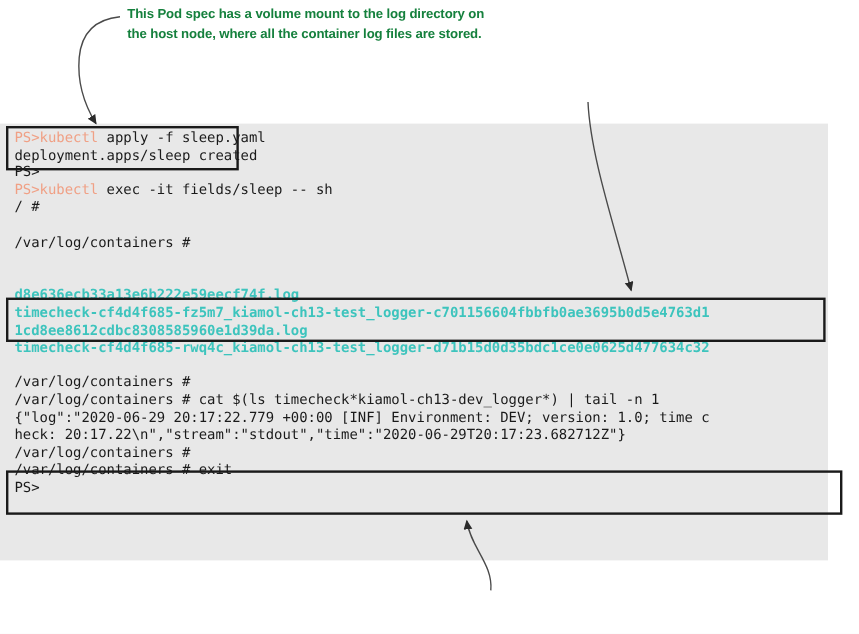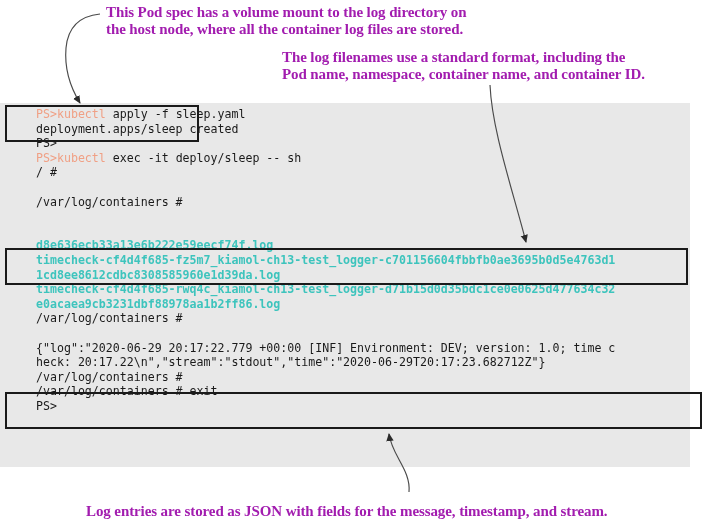--- a/index.html
+++ b/index.html
@@ -12,25 +12,25 @@
     width: 716px;
     height: 528px;
     background: #ffffff;
     overflow: hidden;
     font-family: "Liberation Sans", sans-serif;
   }
 
   
   .caption {
     position: absolute;
-    font-family: Liberation Serif, serif;
+    font-family: Liberation Sans, sans-serif;
     font-weight: bold;
-    font-size: 15px;
+    font-size: 11px;
     line-height: 16.5px;
-    color: #a21caf;
+    color: #15803d;
     letter-spacing: -0.1px;
     white-space: pre;
   }
   #caption-top-left   { left: 106px; top: 4px;  }
   #caption-top-right  { left: 282px; top: 49px; }
   #caption-bottom     { left: 86px;  top: 503px; }
 
   
   #terminal {
     position: absolute;
@@ -42,21 +42,20 @@
   }
   .term-line {
     position: absolute;
     left: 12px;
     font-family: "DejaVu Sans Mono", "Liberation Mono", monospace;
     font-size: 11.6px;
     line-height: 14.6px;
     color: #1a1a1a;
     white-space: pre;
     letter-spacing: 0px;
-    margin-left: 24px;
   }
   .term-line.cyan { color: #3dc4bd; font-weight: bold; }
   .cmd { color: #f0a085; }
 
   
   .hlbox {
     position: absolute;
     border: 2px solid #1a1a1a;
     background: transparent;
     pointer-events: none;
@@ -80,49 +79,46 @@
 
 <div id="page">
 
   <div id="terminal">
 
     <div class="term-line" style="top:4px"><span class="cmd">PS&gt;</span><span class="cmd">kubectl</span><span> apply -f sleep.yaml</span></div>
 
     <div class="term-line" style="top:18.6px">deployment.apps/sleep created</div>
     <div class="term-line" style="top:33.2px">PS&gt;</div>
 
-    <div class="term-line" style="top:47.8px"><span class="cmd">PS&gt;</span><span class="cmd">kubectl</span><span> exec -it deploy/sleep -- sh</span></div>
+    <div class="term-line" style="top:47.8px"><span class="cmd">PS&gt;</span><span class="cmd">kubectl</span><span> exec -it fields/sleep -- sh</span></div>
 
     <div class="term-line" style="top:62.4px">/ #</div>
     <div class="term-line" style="top:91.6px">/var/log/containers #</div>
 
     <div class="term-line cyan" style="top:135.4px">d8e636ecb33a13e6b222e59eecf74f.log</div>
     <div class="term-line cyan" style="top:150px">timecheck-cf4d4f685-fz5m7_kiamol-ch13-test_logger-c701156604fbbfb0ae3695b0d5e4763d1</div>
     <div class="term-line cyan" style="top:164.6px">1cd8ee8612cdbc8308585960e1d39da.log</div>
     <div class="term-line cyan" style="top:179.2px">timecheck-cf4d4f685-rwq4c_kiamol-ch13-test_logger-d71b15d0d35bdc1ce0e0625d477634c32</div>
-    <div class="term-line cyan" style="top:193.8px">e0acaea9cb3231dbf88978aa1b2ff86.log</div>
 
     <div class="term-line" style="top:208.4px">/var/log/containers #</div>
+    <div class="term-line" style="top:223px">/var/log/containers # cat $(ls timecheck*kiamol-ch13-dev_logger*) | tail -n 1</div>
     <div class="term-line" style="top:237.6px">{"log":"2020-06-29 20:17:22.779 +00:00 [INF] Environment: DEV; version: 1.0; time c</div>
     <div class="term-line" style="top:252.2px">heck: 20:17.22\n","stream":"stdout","time":"2020-06-29T20:17:23.682712Z"}</div>
     <div class="term-line" style="top:266.8px">/var/log/containers #</div>
     <div class="term-line" style="top:281.4px">/var/log/containers # exit</div>
     <div class="term-line" style="top:296px">PS&gt;</div>
 
   </div>
 
   <div class="hlbox" id="box-apply"></div>
   <div class="hlbox" id="box-lognames"></div>
   <div class="hlbox" id="box-json"></div>
 
   <div class="caption" id="caption-top-left">This Pod spec has a volume mount to the log directory on
 the host node, where all the container log files are stored.</div>
-  <div class="caption" id="caption-top-right">The log filenames use a standard format, including the
-Pod name, namespace, container name, and container ID.</div>
-  <div class="caption" id="caption-bottom">Log entries are stored as JSON with fields for the message, timestamp, and stream.</div>
 
   <svg id="arrows" viewBox="0 0 716 528">
     <defs>
       <marker id="ah" markerWidth="9" markerHeight="9" refX="6.2" refY="3.2" orient="auto" markerUnits="strokeWidth">
         <path d="M0,0 L7,3.2 L0,6.4 z" fill="#2b2b2b"></path>
       </marker>
     </defs>
 
     <path d="M 100,14 C 80,16 68,26 66,48 C 64,72 72,90 80,103" fill="none" stroke="#4a4a4a" stroke-width="1.15" marker-end="url(#ah)"></path>
 

